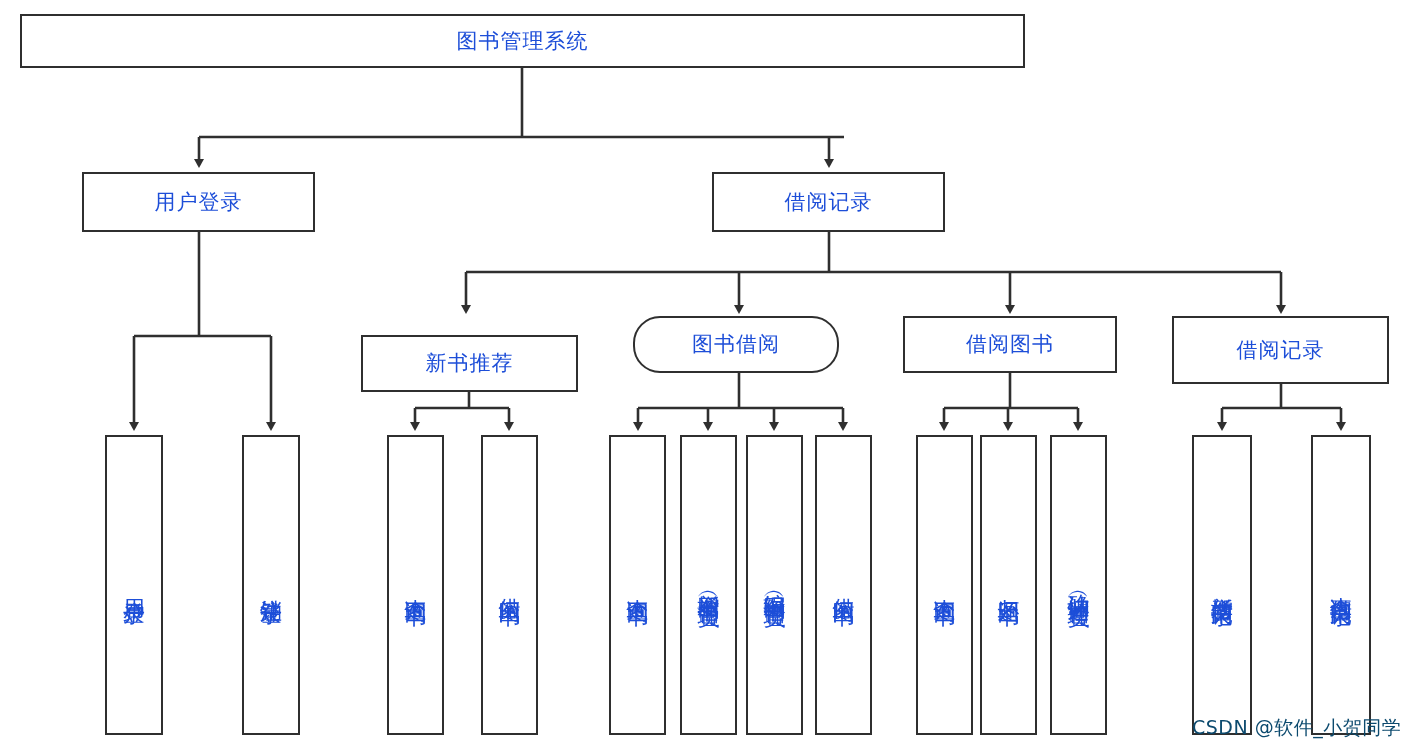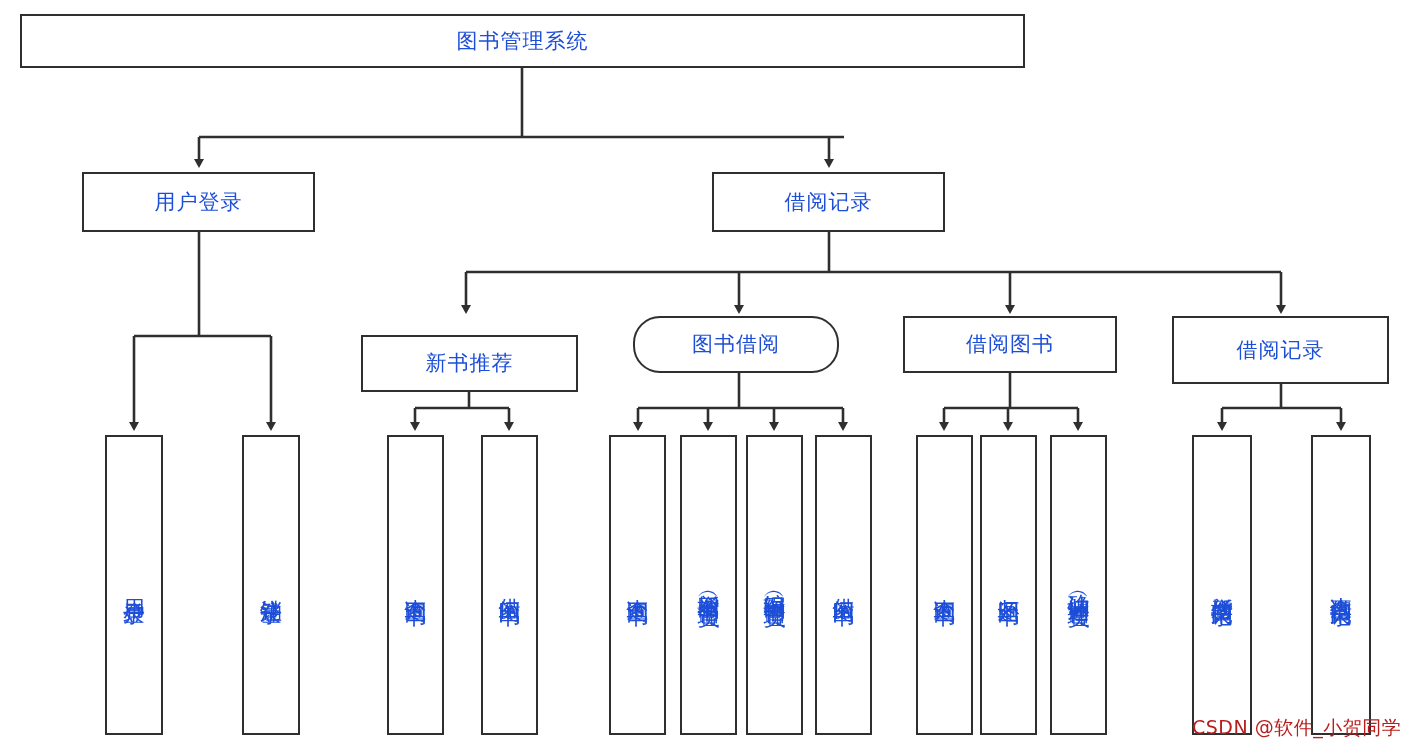--- a/index.html
+++ b/index.html
@@ -51,21 +51,21 @@
   }
   .node.vert .label {
     writing-mode: vertical-rl;
     text-orientation: upright;
     display: block;
     max-height: 100%;
   }
   .watermark {
     position: absolute;
     font-size: 19px;
-    color: #b91c1c;
+    color: #0c4a6e;
     white-space: nowrap;
     letter-spacing: 0.5px;
   }
 </style>
 </head>
 <body>
 
 <div id="canvas">
 
   <svg id="edges" viewBox="0 0 1405 747" xmlns="http://www.w3.org/2000/svg">

